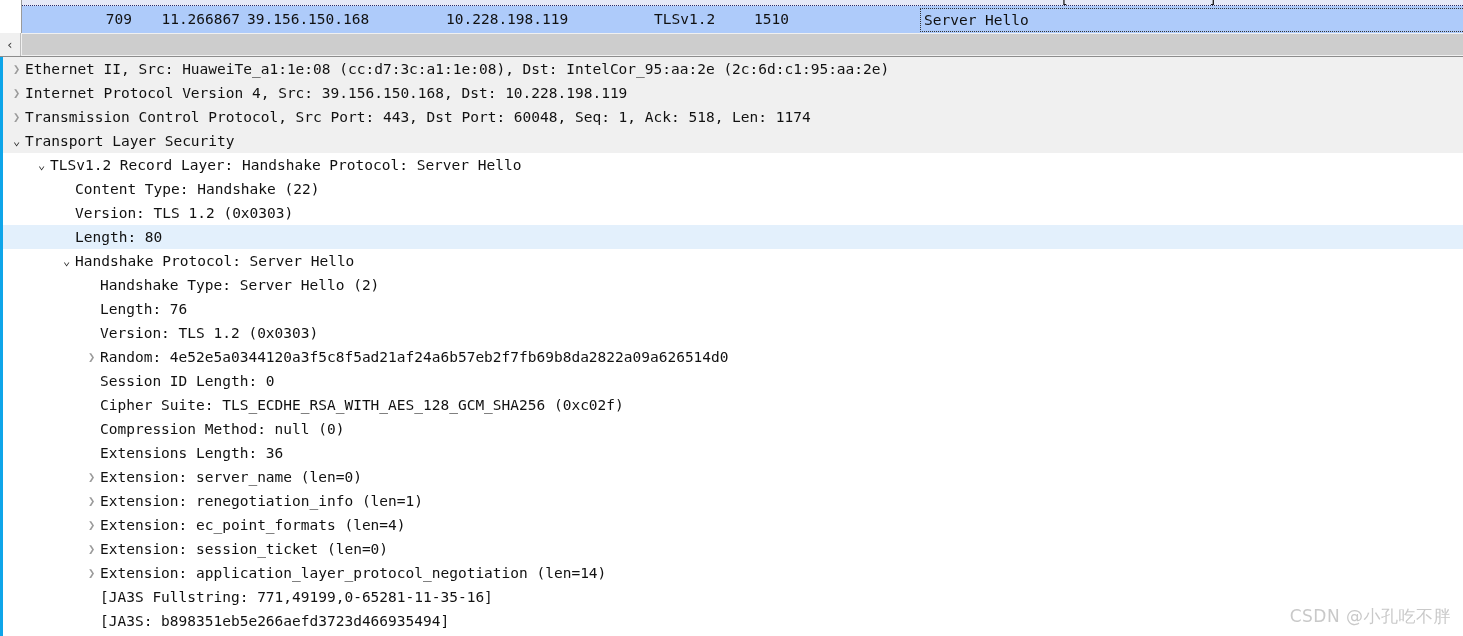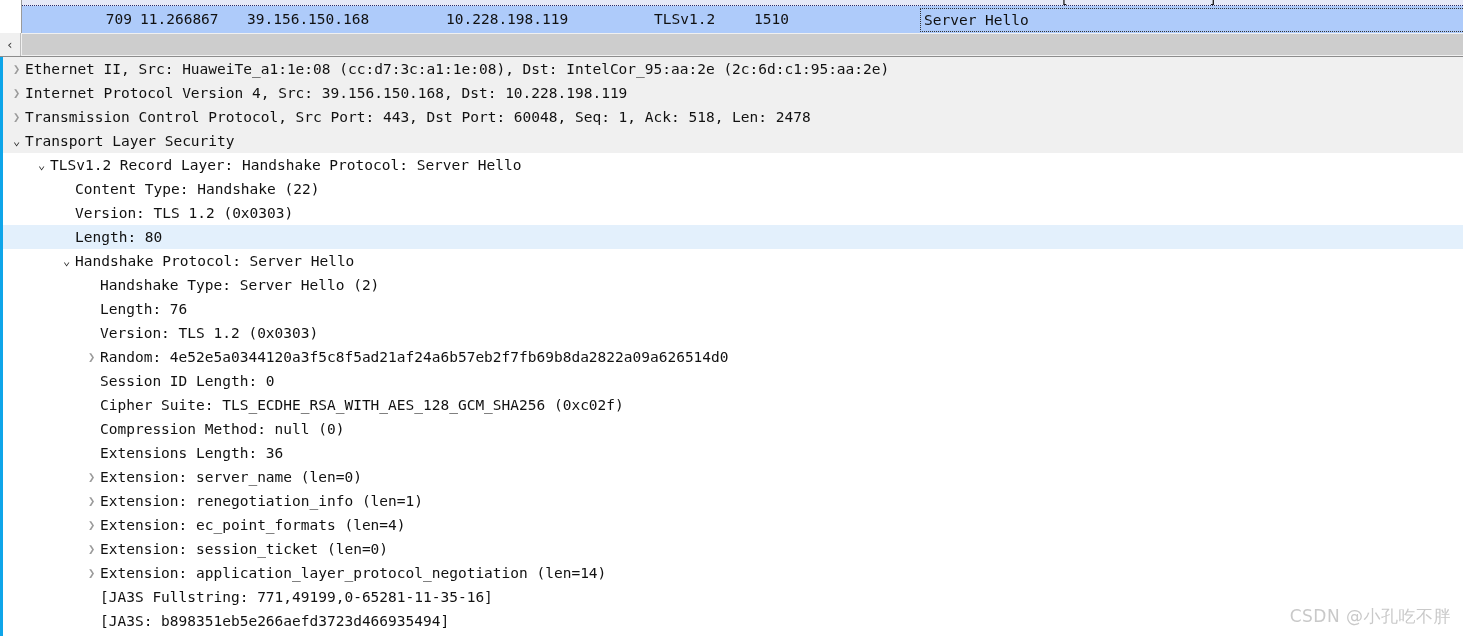--- a/index.html
+++ b/index.html
@@ -61,21 +61,21 @@
     box-sizing: border-box;
   }
   .pl-cell {
     position: absolute;
     top: 3px;
     white-space: pre;
     color: #101010;
     line-height: 20px;
   }
   .pl-c-no     { left: 50px;  width: 78px;  text-align: right; }
-  .pl-c-time   { left: 136px; width: 100px; text-align: left;  }
+  .pl-c-time   { left: 136px; width: 100px; text-align: right;  }
   .pl-c-src    { left: 243px; }
   .pl-c-dst    { left: 442px; }
   .pl-c-proto  { left: 650px; }
   .pl-c-len    { left: 750px; }
   .pl-c-info {
     left: 916px;
     padding: 1px 3px;
     top: 2px;
     border: 1px dotted #333333;
     box-sizing: border-box;
@@ -201,21 +201,21 @@
 <div class="hscroll">
   <div class="hscroll-arrow">‹</div>
   <div class="hscroll-track"></div>
 </div>
 
 <div class="detail-pane">
   <div class="pane-edge"></div>
   <div id="tree-root">
       <div class="tree-row ind-0 shaded"><span class="arrow collapsed">❯</span><span class="label">Ethernet II, Src: HuaweiTe_a1:1e:08 (cc:d7:3c:a1:1e:08), Dst: IntelCor_95:aa:2e (2c:6d:c1:95:aa:2e)</span></div>
       <div class="tree-row ind-0 shaded"><span class="arrow collapsed">❯</span><span class="label">Internet Protocol Version 4, Src: 39.156.150.168, Dst: 10.228.198.119</span></div>
-      <div class="tree-row ind-0 shaded"><span class="arrow collapsed">❯</span><span class="label">Transmission Control Protocol, Src Port: 443, Dst Port: 60048, Seq: 1, Ack: 518, Len: 2478</span></div>
+      <div class="tree-row ind-0 shaded"><span class="arrow collapsed">❯</span><span class="label">Transmission Control Protocol, Src Port: 443, Dst Port: 60048, Seq: 1, Ack: 518, Len: 1174</span></div>
       <div class="tree-row ind-0 shaded"><span class="arrow expanded">⌄</span><span class="label">Transport Layer Security</span></div>
       <div class="tree-row ind-1"><span class="arrow expanded">⌄</span><span class="label">TLSv1.2 Record Layer: Handshake Protocol: Server Hello</span></div>
       <div class="tree-row ind-2"><span class="arrow blank"> </span><span class="label">Content Type: Handshake (22)</span></div>
       <div class="tree-row ind-2"><span class="arrow blank"> </span><span class="label">Version: TLS 1.2 (0x0303)</span></div>
       <div class="tree-row ind-2 hl"><span class="arrow blank"> </span><span class="label">Length: 80</span></div>
       <div class="tree-row ind-2"><span class="arrow expanded">⌄</span><span class="label">Handshake Protocol: Server Hello</span></div>
       <div class="tree-row ind-3"><span class="arrow blank"> </span><span class="label">Handshake Type: Server Hello (2)</span></div>
       <div class="tree-row ind-3"><span class="arrow blank"> </span><span class="label">Length: 76</span></div>
       <div class="tree-row ind-3"><span class="arrow blank"> </span><span class="label">Version: TLS 1.2 (0x0303)</span></div>
       <div class="tree-row ind-3"><span class="arrow collapsed">❯</span><span class="label">Random: 4e52e5a0344120a3f5c8f5ad21af24a6b57eb2f7fb69b8da2822a09a626514d0</span></div>

